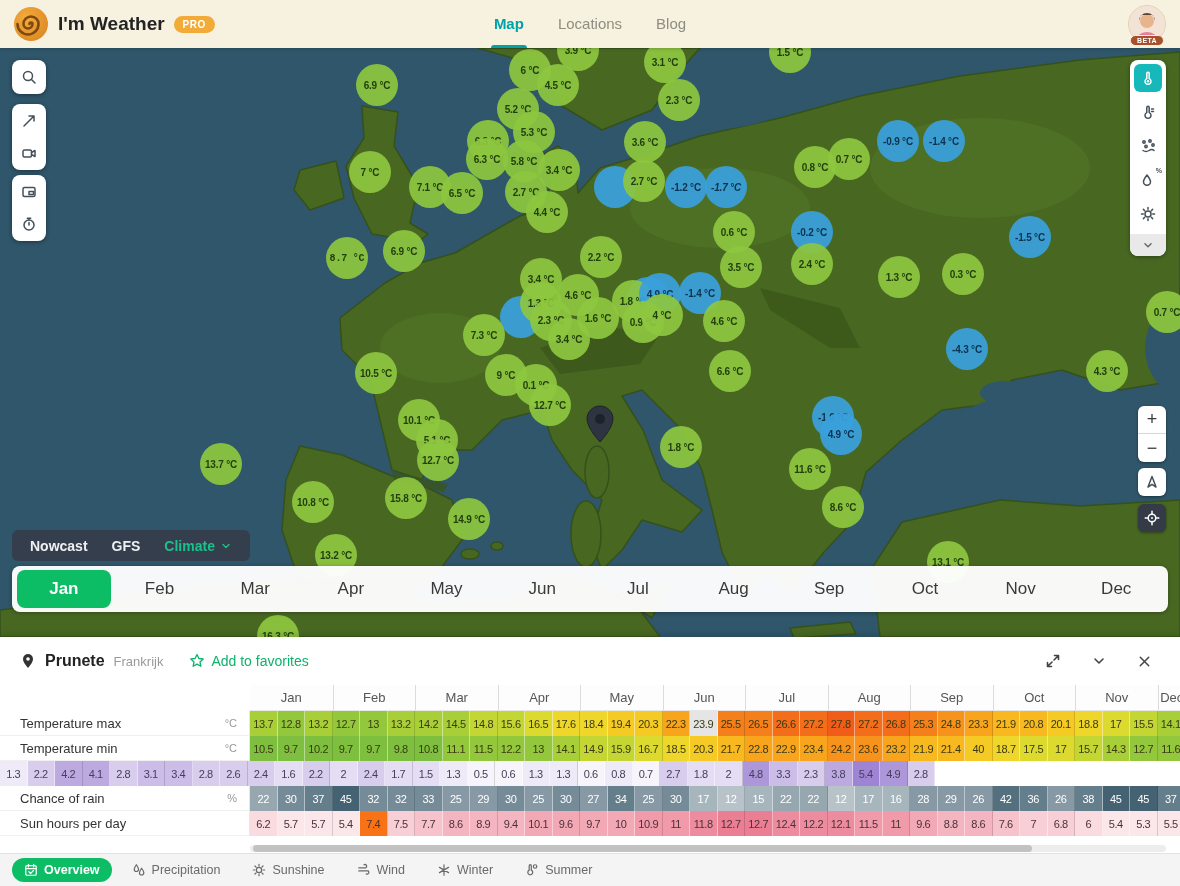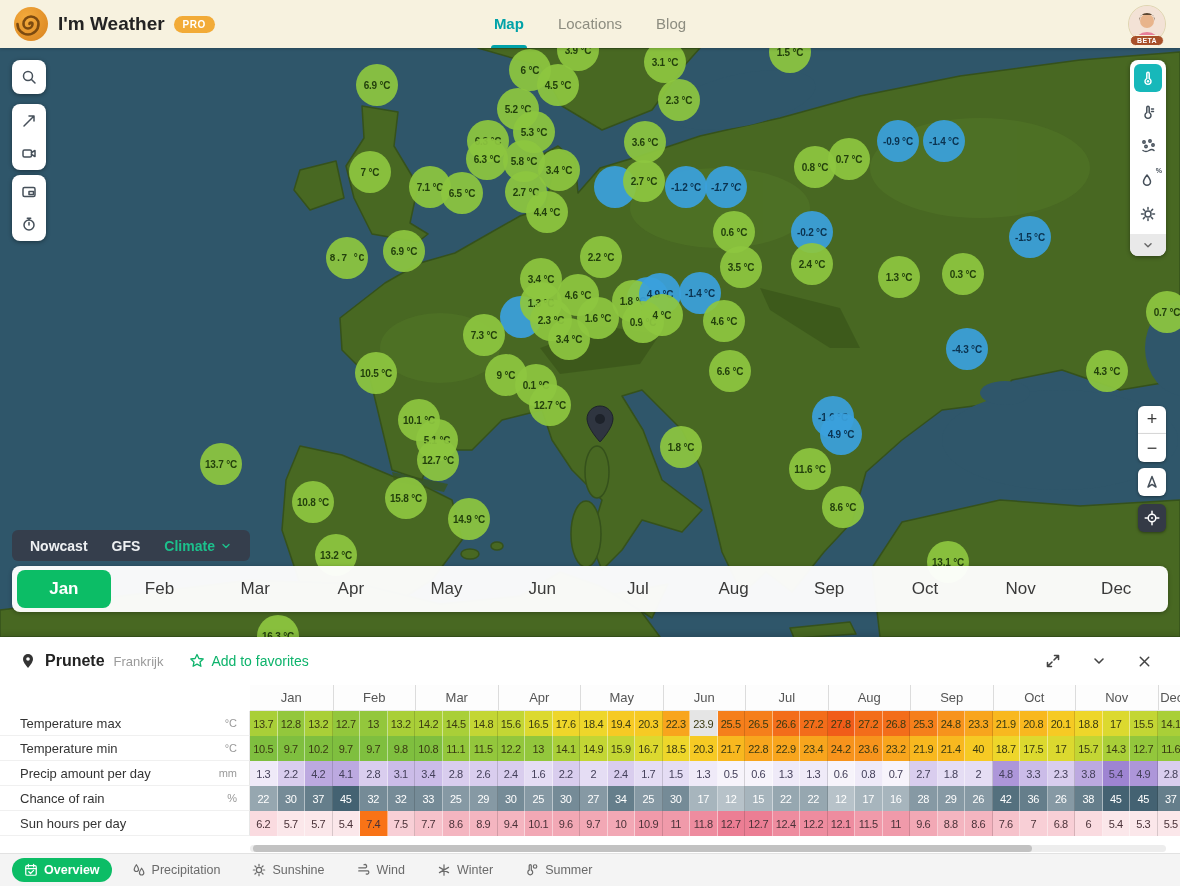--- a/index.html
+++ b/index.html
@@ -710,24 +710,20 @@
           <div class="t-cell" style="background: rgb(238, 214, 42); color: rgb(58, 58, 18);">18.7</div>
           <div class="t-cell" style="background: rgb(220, 217, 47); color: rgb(58, 58, 18);">17.5</div>
           <div class="t-cell gb" style="background: rgb(220, 217, 47); color: rgb(58, 58, 18);">17</div>
           <div class="t-cell" style="background: rgb(195, 214, 52); color: rgb(58, 58, 18);">15.7</div>
           <div class="t-cell" style="background: rgb(169, 207, 56); color: rgb(58, 58, 18);">14.3</div>
           <div class="t-cell gb" style="background: rgb(147, 199, 60); color: rgb(58, 58, 18);">12.7</div>
           <div class="t-cell" style="background: rgb(147, 199, 60); color: rgb(58, 58, 18);">11.6</div>
         </div>
       </div>
       <div class="t-row">
-        <div class="t-label">
-          <span class="t-name">Precip amount per day</span>
-          <span class="t-unit">mm</span>
-        </div>
         <div class="t-cells">
           <div class="t-cell" style="background: rgb(239, 234, 248); color: rgb(68, 64, 90);">1.3</div>
           <div class="t-cell" style="background: rgb(217, 205, 238); color: rgb(68, 64, 90);">2.2</div>
           <div class="t-cell gb" style="background: rgb(188, 169, 224); color: rgb(68, 64, 90);">4.2</div>
           <div class="t-cell" style="background: rgb(188, 169, 224); color: rgb(68, 64, 90);">4.1</div>
           <div class="t-cell" style="background: rgb(217, 205, 238); color: rgb(68, 64, 90);">2.8</div>
           <div class="t-cell gb" style="background: rgb(203, 188, 232); color: rgb(68, 64, 90);">3.1</div>
           <div class="t-cell" style="background: rgb(203, 188, 232); color: rgb(68, 64, 90);">3.4</div>
           <div class="t-cell" style="background: rgb(217, 205, 238); color: rgb(68, 64, 90);">2.8</div>
           <div class="t-cell gb" style="background: rgb(217, 205, 238); color: rgb(68, 64, 90);">2.6</div>

